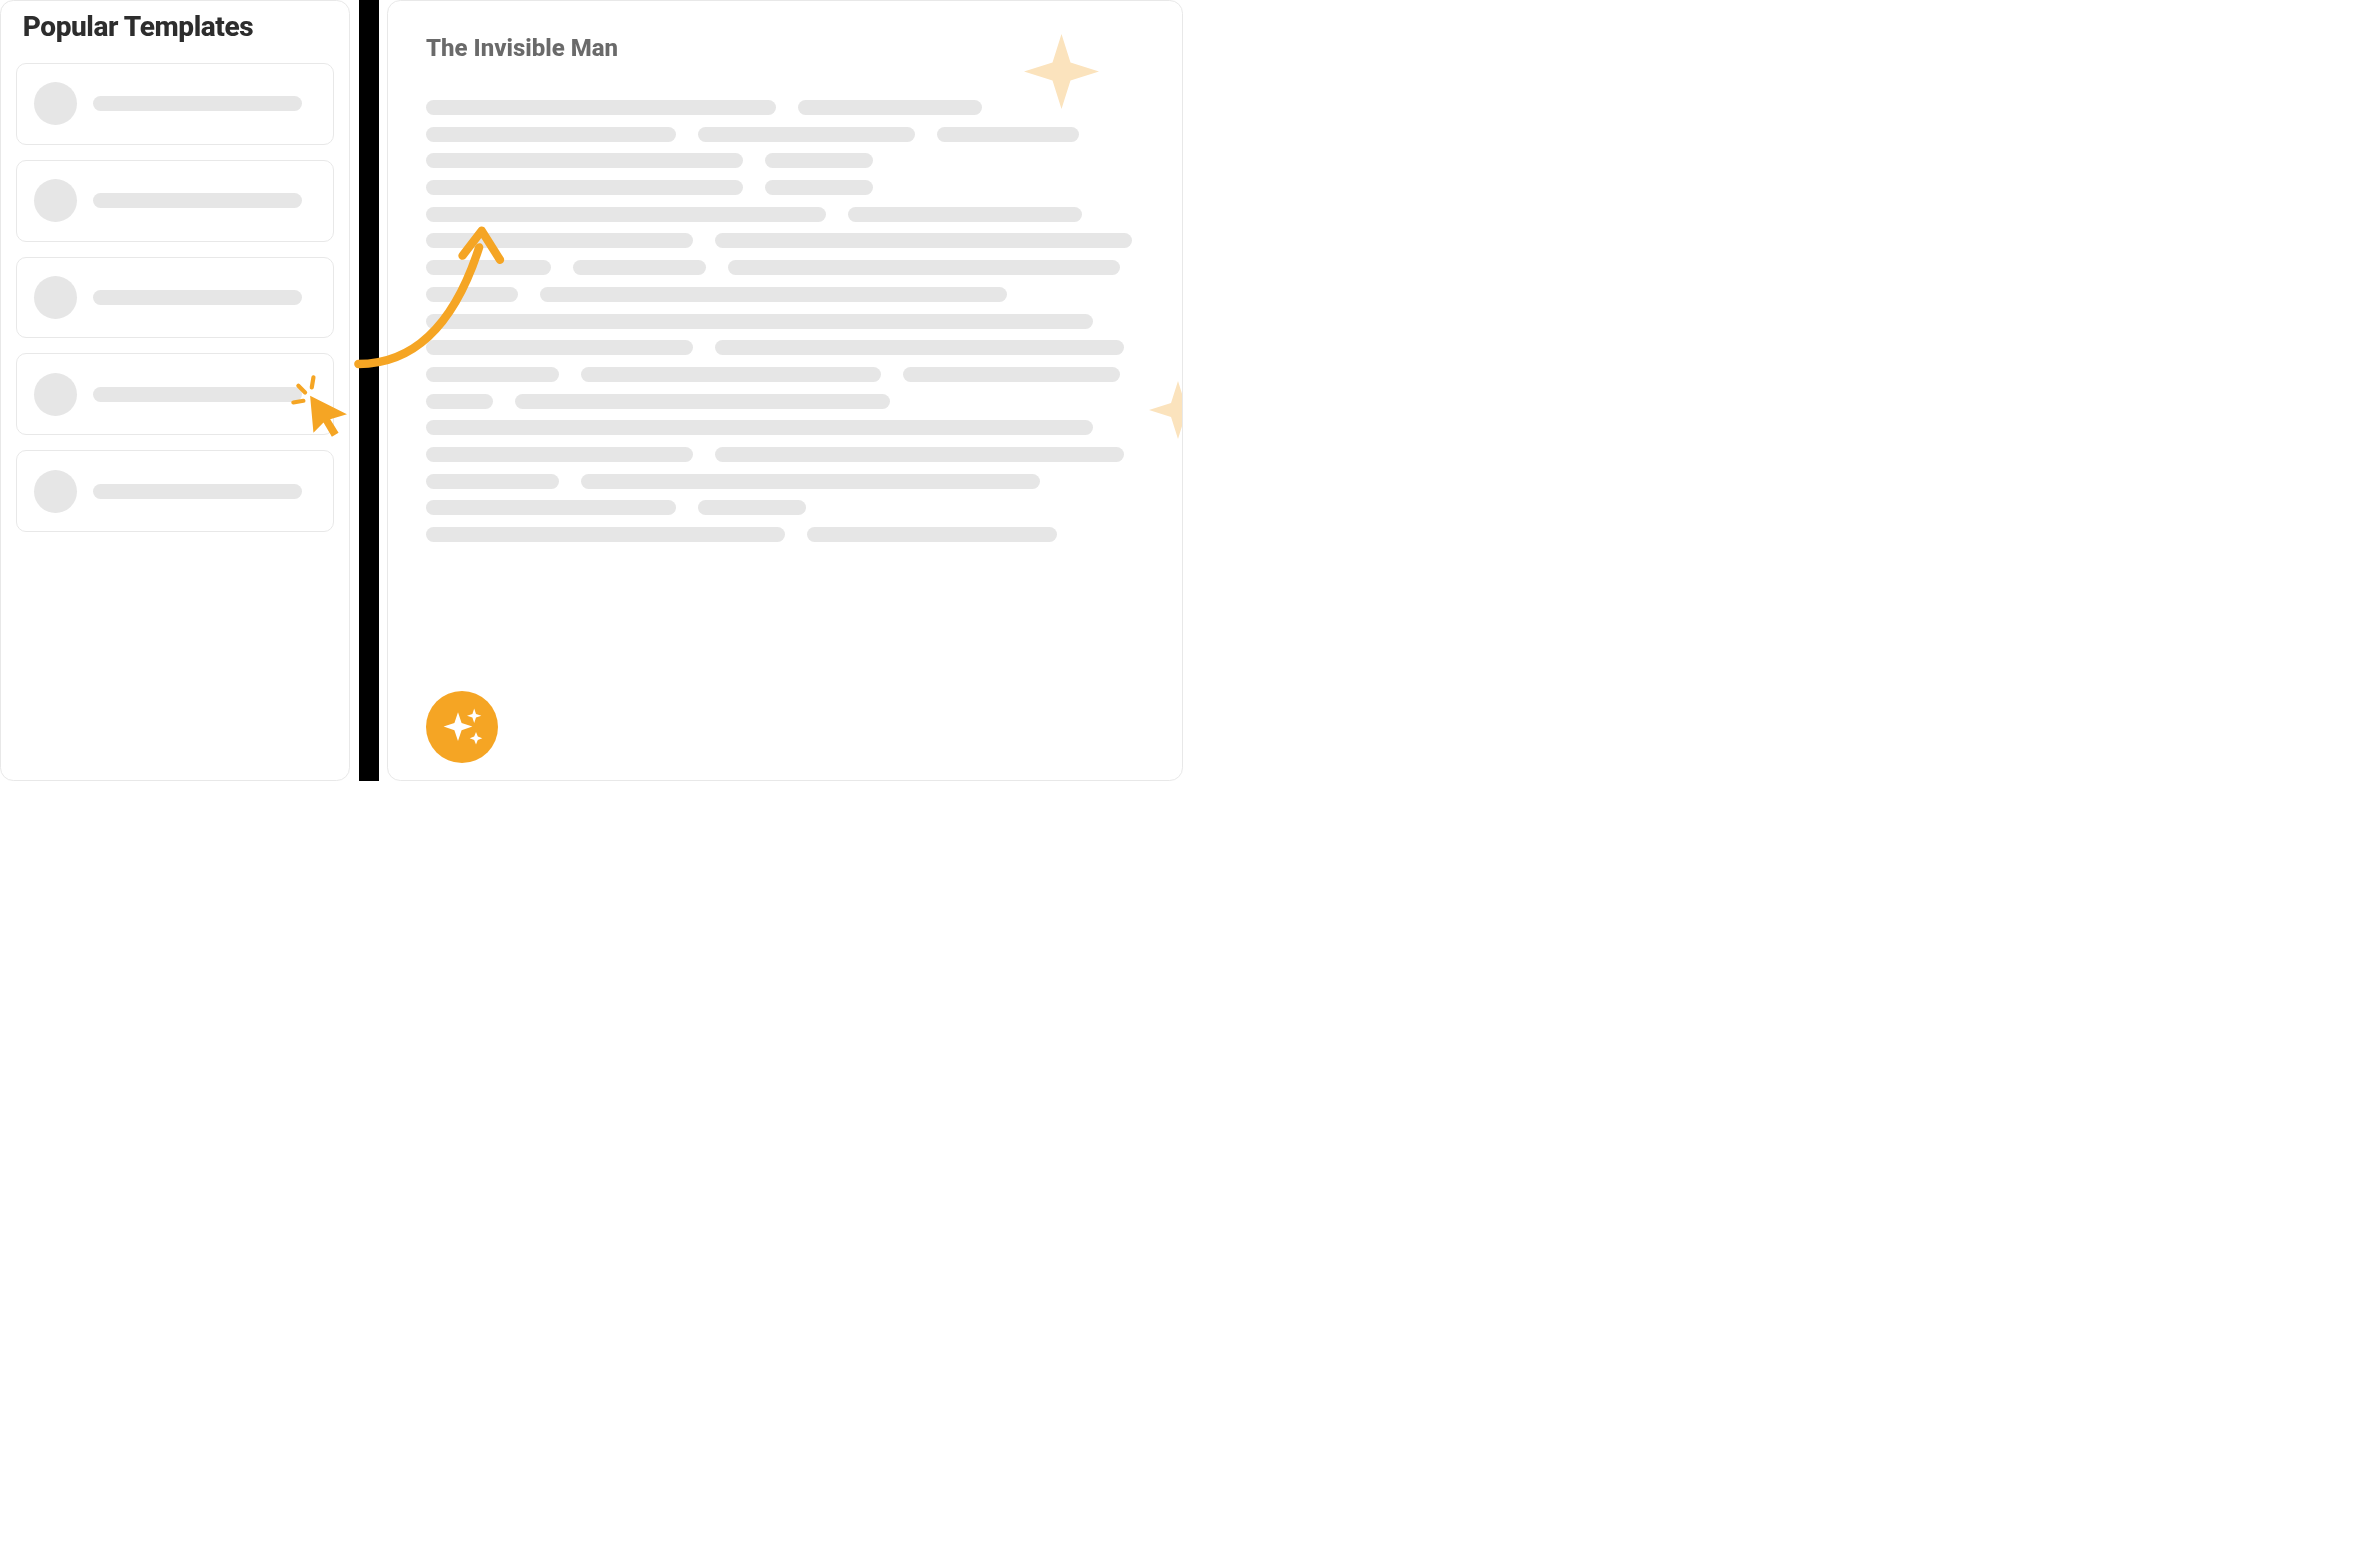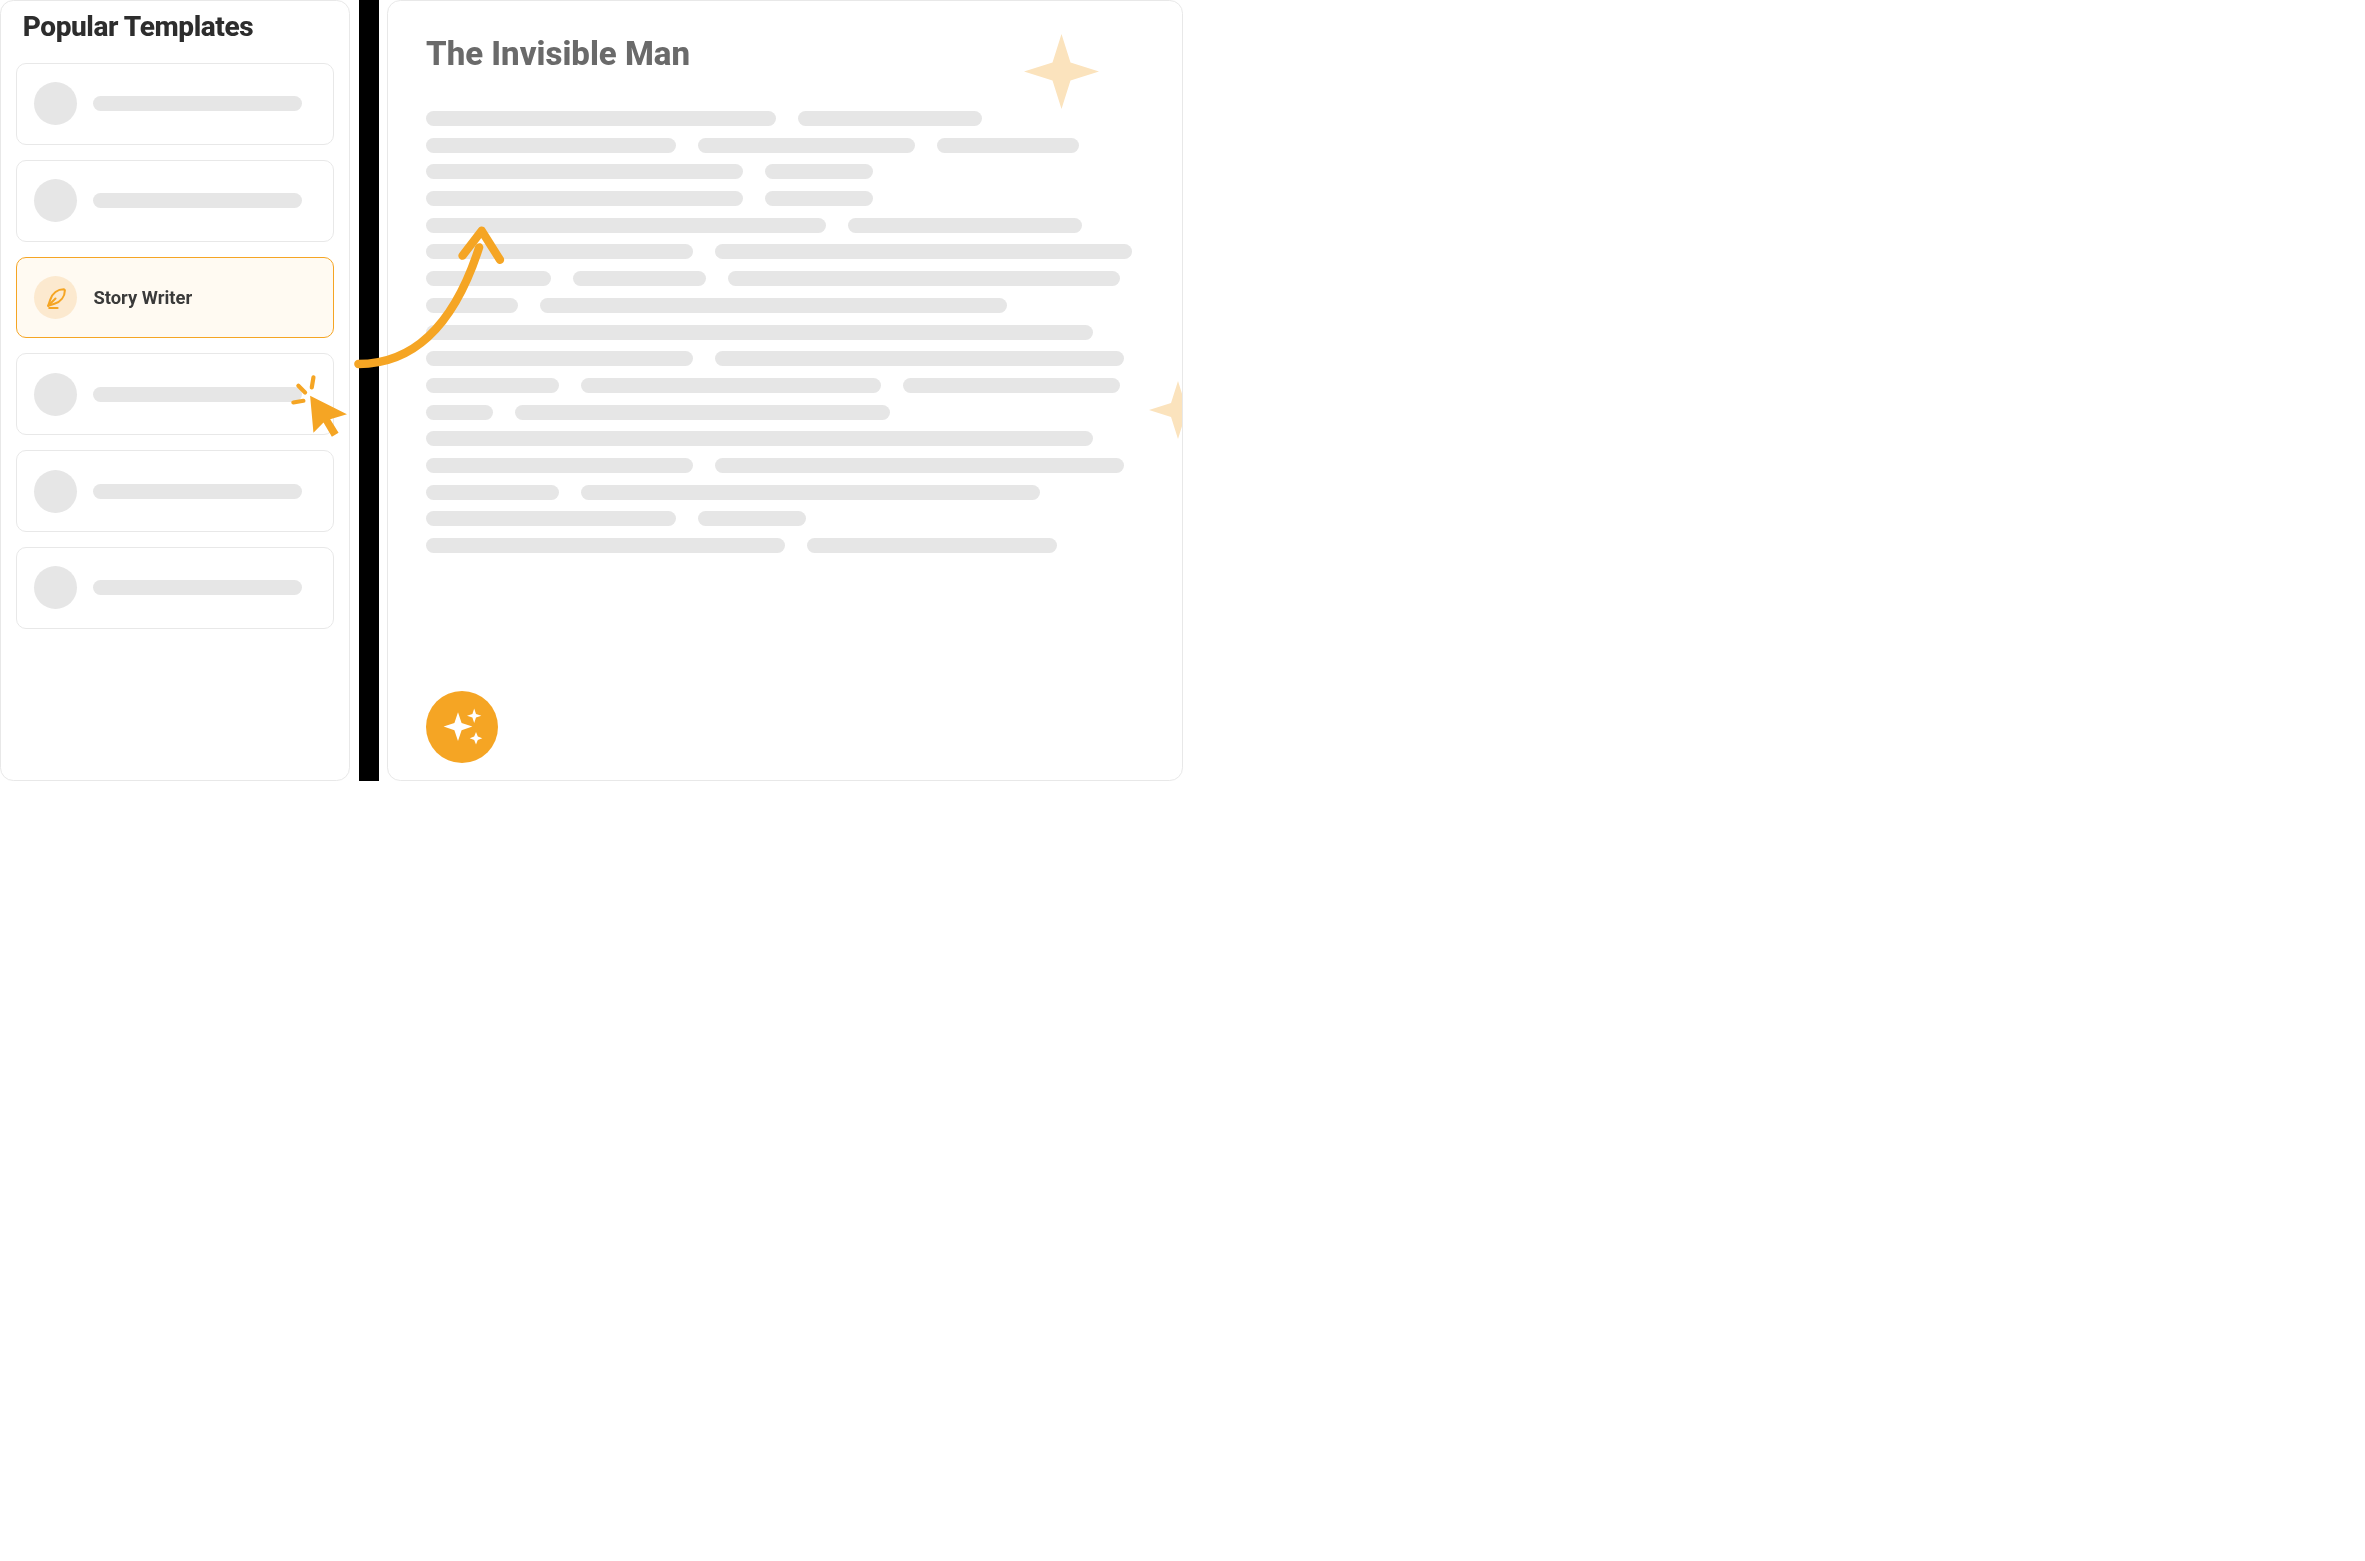--- a/index.html
+++ b/index.html
@@ -102,21 +102,21 @@
       flex: 1;
       height: 100%;
       background: #fff;
       border: 1.7px solid #e8e8e8;
       border-radius: 13.3px;
       padding: 33px 38px 0 38px;
       position: relative;
       overflow: hidden;
     }
     .doc-title {
-      font-size: 33px;
+      font-size: 24px;
       font-weight: 800;
       color: #6a6a6a;
       margin-bottom: 38px;
     }
     .text-lines {
       display: flex;
       flex-wrap: wrap;
       gap: 11.7px 22px;
       align-content: flex-start;
     }
@@ -183,30 +183,20 @@
   <aside class="sidebar">
     <h2 class="sidebar-title">Popular Templates</h2>
     <div class="template-list">
       <div class="template-item">
         <div class="circle"></div>
         <div class="bar"></div>
       </div>
       <div class="template-item">
         <div class="circle"></div>
         <div class="bar"></div>
-      </div>
-      <div class="template-item selected">
-        <div class="icon-wrap">
-          <svg width="25" height="25" viewBox="0 0 24 24" fill="none">
-            <path d="M20 4c-6 0-11 4-13 10l-2 6 6-2c6-2 10-7 10-13-.3-.3-.7-.7-1-1z" stroke="#f5a524" stroke-width="2" stroke-linejoin="round" fill="none"></path>
-            <path d="M5 20l7-7" stroke="#f5a524" stroke-width="2" stroke-linecap="round"></path>
-            <line x1="6" y1="22" x2="14" y2="22" stroke="#f5a524" stroke-width="2" stroke-linecap="round"></line>
-          </svg>
-        </div>
-        <span class="label">Story Writer</span>
       </div>
       <div class="template-item">
         <div class="circle"></div>
         <div class="bar"></div>
       </div>
       <div class="template-item">
         <div class="circle"></div>
         <div class="bar"></div>
       </div>
       <div class="template-item">

